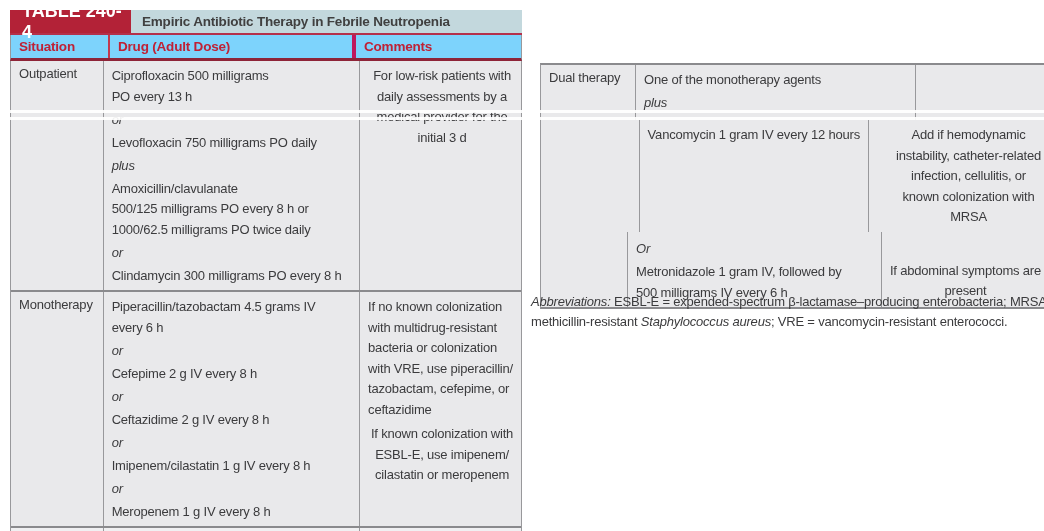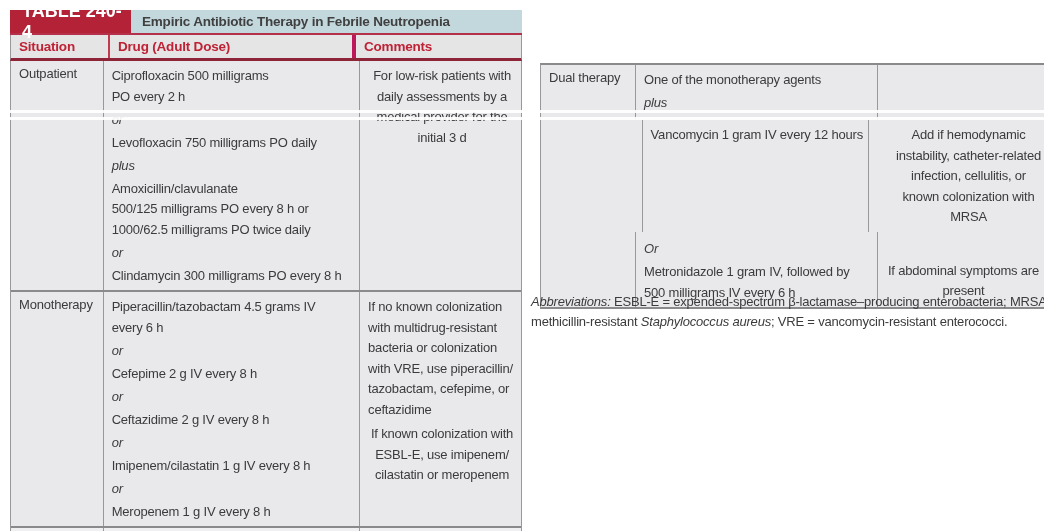--- a/index.html
+++ b/index.html
@@ -8,21 +8,21 @@
         color:#3b3b3d;font-size:13px;letter-spacing:-0.2px;}
 
   
   #left-table{position:absolute;left:10px;top:10px;width:512px;}
   .band{display:flex;height:23px;}
   .tag{width:121px;background:#b32237;color:#ffffff;font-weight:bold;font-size:18px;
        display:flex;align-items:center;padding-left:12px;box-sizing:border-box;letter-spacing:0;}
   .band-title{flex:1;background:#c3d8dd;color:#404040;font-weight:bold;font-size:13.5px;
        display:flex;align-items:center;padding-left:11px;}
   .red-rule{height:2px;background:#b5304a;}
-  .col-head{display:flex;height:23px;background:#e5e5e5;border-left:1px solid #98989b;
+  .col-head{display:flex;height:23px;background:#7dd3fc;border-left:1px solid #98989b;
        border-right:1px solid #98989b;border-bottom:3px solid #8e2438;box-sizing:content-box;}
   .hcell{color:#bf2135;font-weight:bold;font-size:13.5px;display:flex;align-items:center;
        padding-left:8px;box-sizing:border-box;}
   .hcell.h1{width:97px;}
   .hcell.h2{width:244px;border-left:2px solid #c2394e;}
   .hcell.h3{flex:1;border-left:4px solid #be185d;}
   .tbody{background:#e9e9eb;border-left:1px solid #98989b;border-right:1px solid #98989b;}
 
   
   .trow{display:flex;}
@@ -37,21 +37,21 @@
   .conn{font-style:italic;margin:2.5px 0;}
   .para{margin-bottom:4px;}
   .para:last-child{margin-bottom:0;text-align:center;}
   .sliver{background:#f0f0f2;}
 
   
   #right-table{position:absolute;left:540px;top:63px;width:507px;box-sizing:border-box;
        background:#e9e9eb;border:1px solid #98989b;border-top:2px solid #8a8a8d;
        border-bottom:2px solid #8a8a8d;}
   #right-table .sit{width:94px;}
-  #right-table .drugcell{width:243px;}
+  #right-table .drugcell{width:281px;}
   #right-table .comcell{width:168px;}
 
   
   #footnote{position:absolute;left:531px;top:292px;width:512px;font-size:13px;
        line-height:20px;color:#3b3b3d;}
   .fline{white-space:nowrap;}
   .it{font-style:italic;}
 
   
   .streak{position:absolute;left:0;width:1044px;height:2.6px;
@@ -74,21 +74,21 @@
     <div class="col-head">
       <div class="hcell h1">Situation</div>
       <div class="hcell h2">Drug (Adult Dose)</div>
       <div class="hcell h3">Comments</div>
     </div>
     <div class="tbody" id="left-body">
         <div class="trow" style="min-height: 225px;">
           <div class="cell sit">Outpatient</div>
           <div class="cell drugcell">
             <div class="tline">Ciprofloxacin 500 milligrams</div>
-            <div class="tline">PO every 2 h</div>
+            <div class="tline">PO every 13 h</div>
             <div class="tline conn">or</div>
             <div class="tline">Levofloxacin 750 milligrams PO daily</div>
             <div class="tline conn">plus</div>
             <div class="tline">Amoxicillin/clavulanate</div>
             <div class="tline">500/125 milligrams PO every 8 h or</div>
             <div class="tline">1000/62.5 milligrams PO twice daily</div>
             <div class="tline conn">or</div>
             <div class="tline">Clindamycin 300 milligrams PO every 8 h</div>
           </div>
           <div class="cell comcell">

